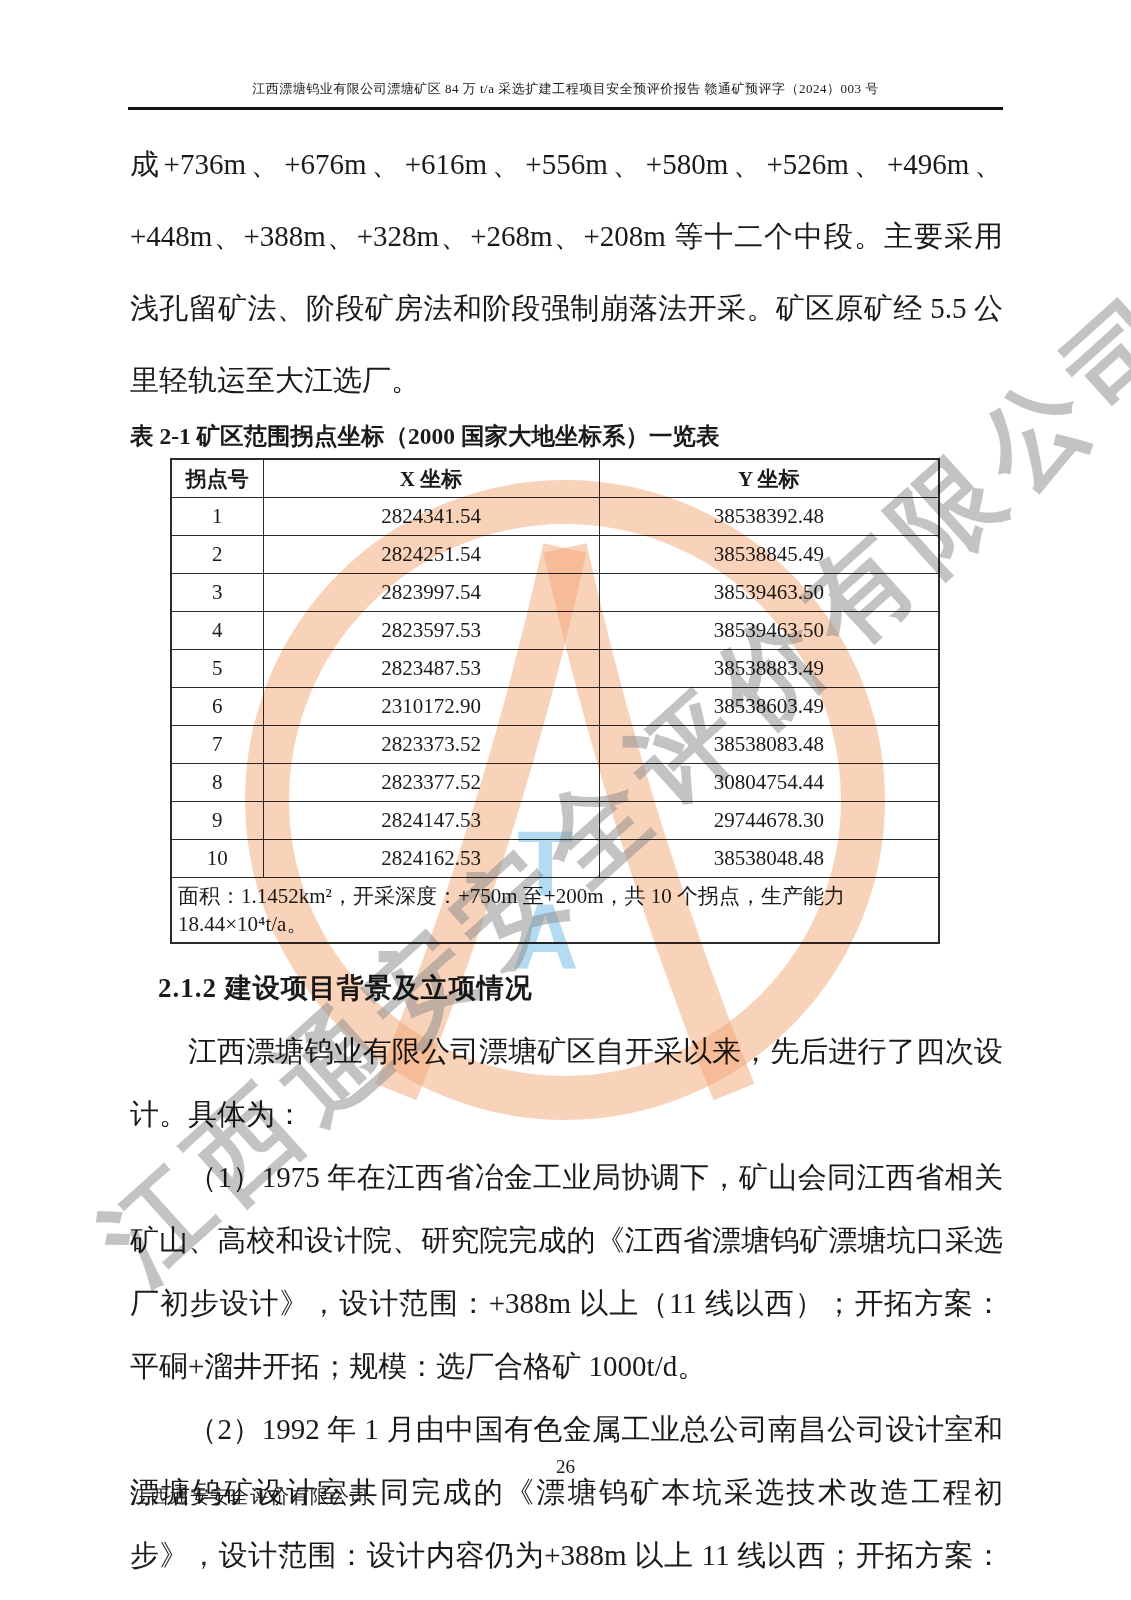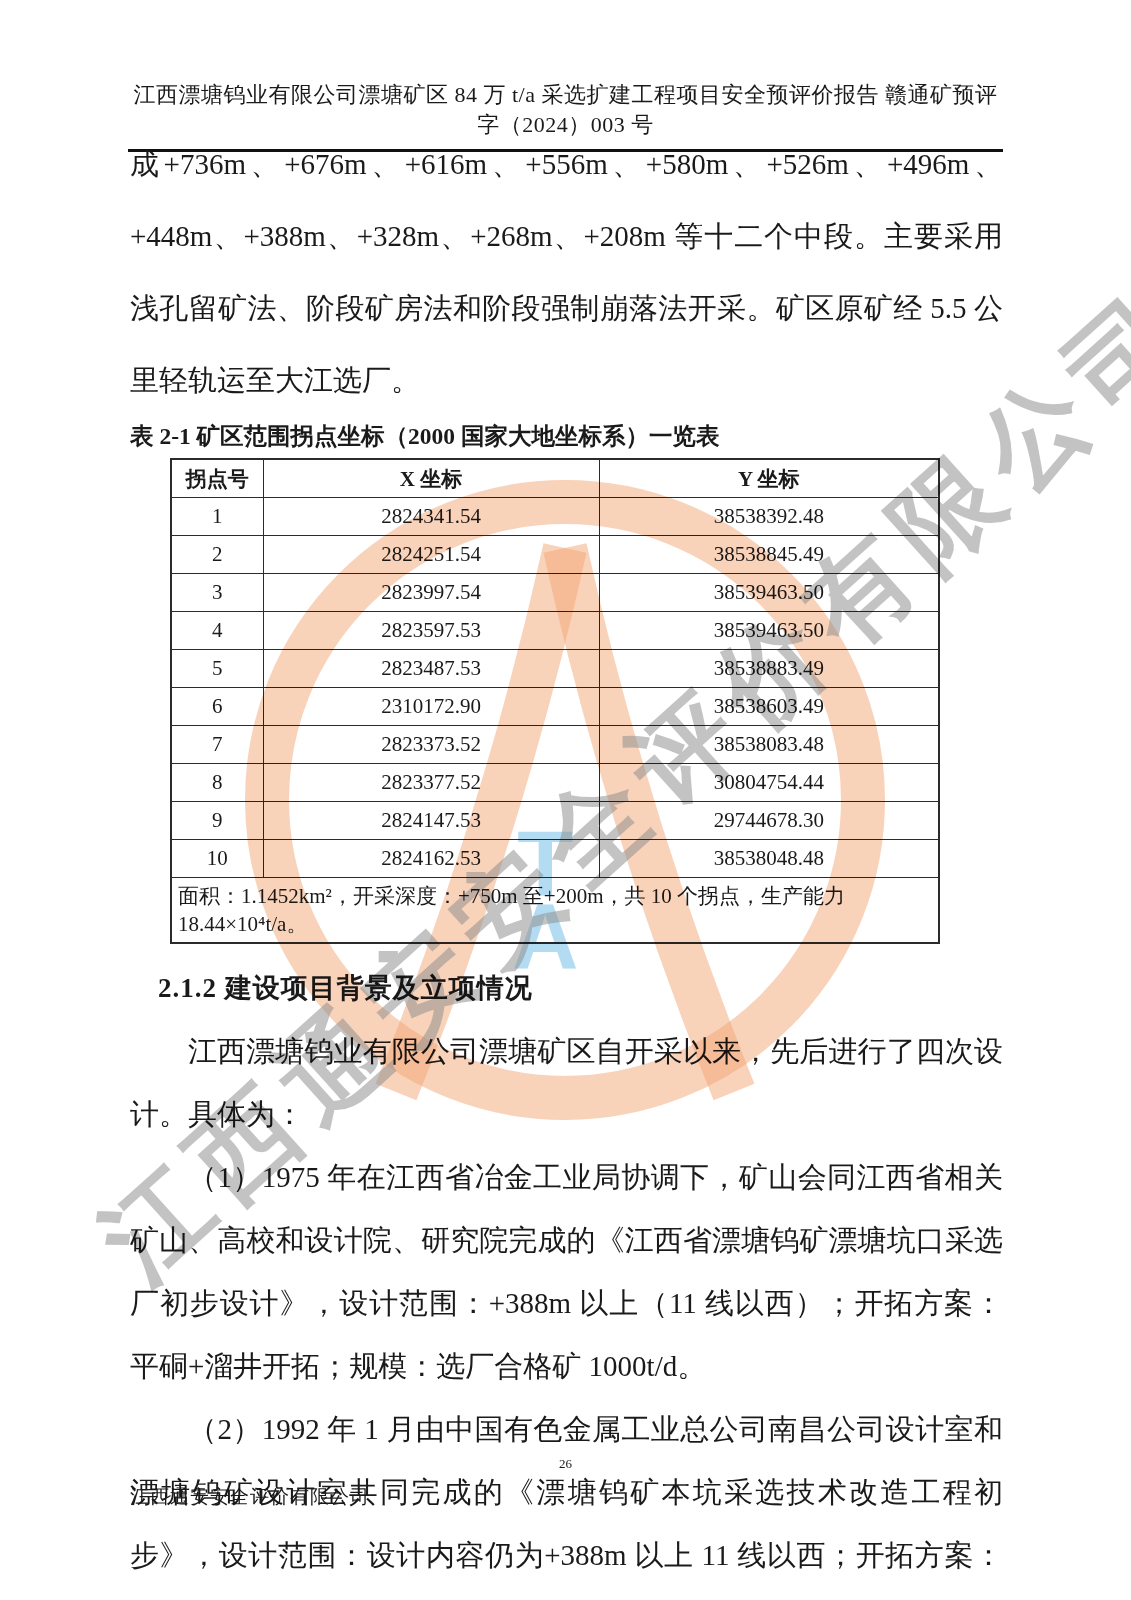--- a/index.html
+++ b/index.html
@@ -9,21 +9,21 @@
     margin:0 auto;
     background:#ffffff;
     overflow:hidden;
     font-family:"Liberation Serif","DejaVu Serif",serif;
     color:#1a1a1a;
   }
   
   .doc-header{
     position:absolute;left:128px;top:80px;width:875px;
     text-align:center;
-    font-size:22px;
+    font-size:13px;
     letter-spacing:.5px;
     padding-bottom:9px;
     border-bottom:3.5px solid #111;
     font-family:Liberation Serif, serif;
   }
   
   .content{
     position:absolute;left:130px;top:128px;width:873px;
   }
   p.body{
@@ -67,21 +67,21 @@
   }
   h2.sec{
     margin:26px 0 14px 28px;
     font-size:27px;
     font-weight:bold;
     letter-spacing:1px;
   }
   
   .page-number{
     position:absolute;left:0;top:1456px;width:1131px;
-    text-align:center;font-size:13px;
+    text-align:center;font-size:19px;
   }
   .footer-company{
     position:absolute;left:130px;top:1484px;
     font-size:19px;letter-spacing:1px;
   }
   
   .watermarks{
     position:absolute;inset:0;
     pointer-events:none;
     mix-blend-mode:multiply;

